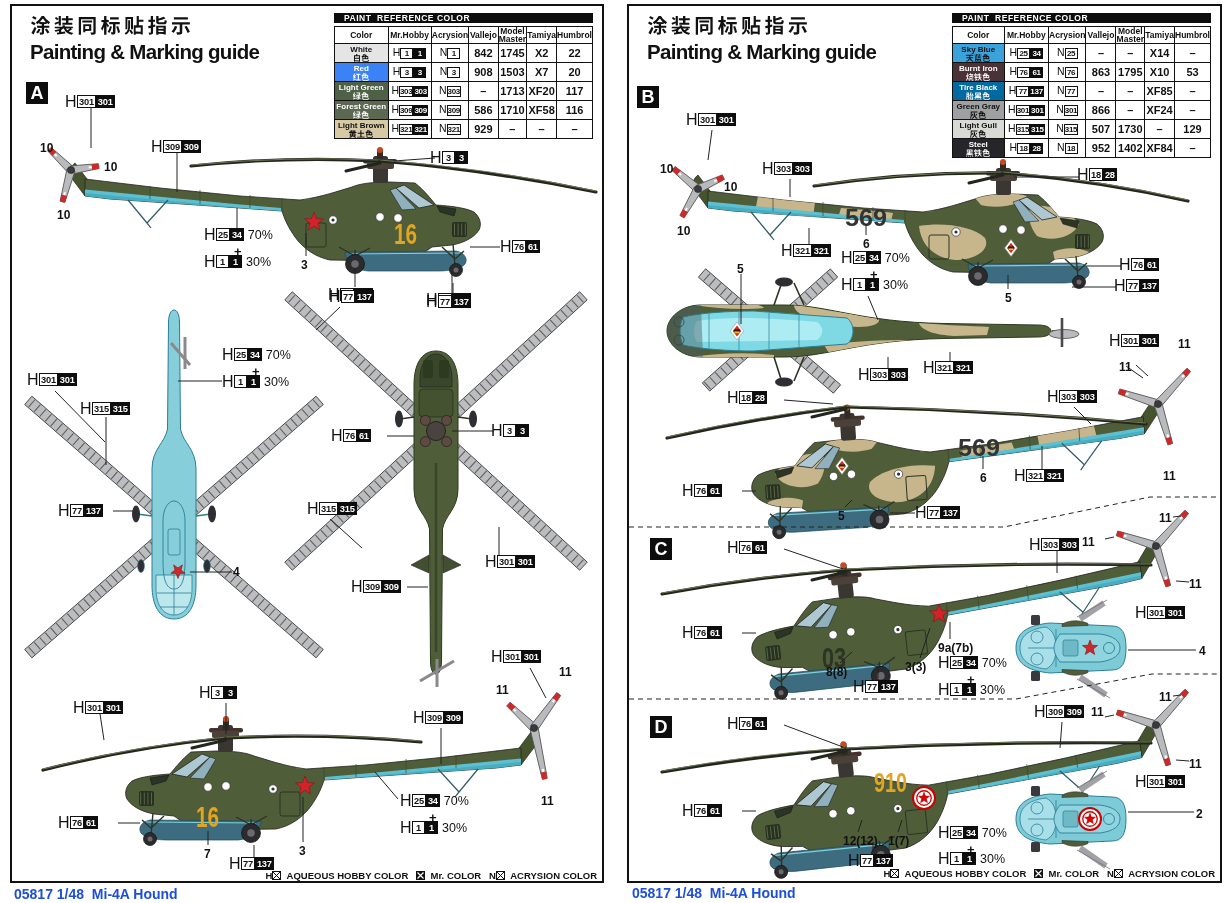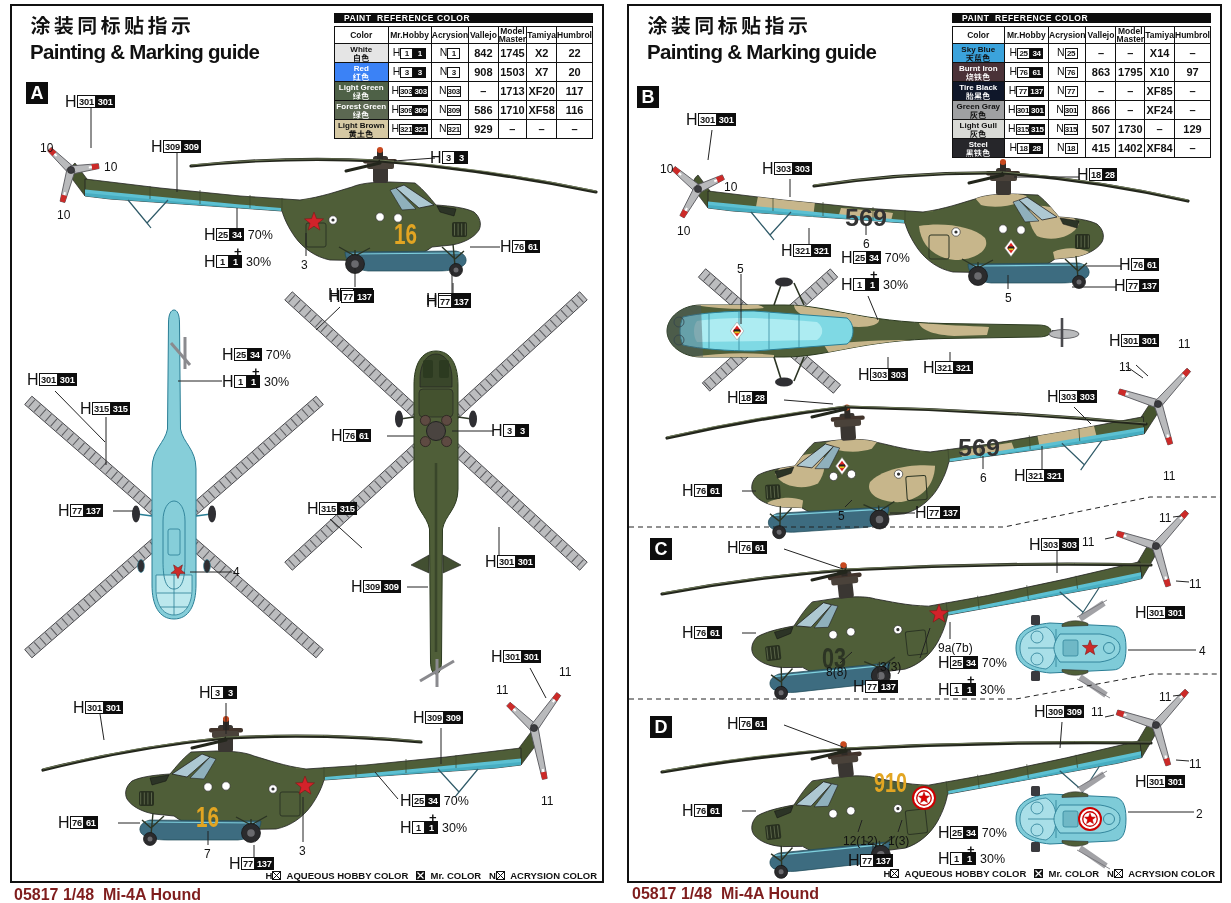--- a/index.html
+++ b/index.html
@@ -5,34 +5,34 @@
 #wrap{position:relative;width:1231px;height:903px;background:#fff}
 .frame{position:absolute;border:2px solid #111;background:transparent}
 .etitle{position:absolute;font-weight:bold;font-size:20.5px;letter-spacing:-0.7px;color:#111;white-space:nowrap}
 .sec{position:absolute;width:22px;height:22px;background:#0d0d0d;color:#fff;font-weight:bold;font-size:18px;text-align:center;line-height:23px}
 .lb{position:absolute;white-space:nowrap;display:flex;align-items:center;height:13px}
 .lh{font-size:16px;color:#111;margin-right:0.5px;line-height:13px}
 .wb,.bb{display:inline-block;height:13px;line-height:12.5px;font-weight:bold;font-size:9.3px;text-align:center;padding:0 1px;min-width:13px;letter-spacing:-0.25px}
 .wb{background:#fff;border:1.2px solid #111;color:#111}
 .bb{background:#0d0d0d;border:1.2px solid #0d0d0d;color:#fff}
 .pct{font-size:12.5px;color:#111;margin-left:4px}
-.nm{position:absolute;font-size:12px;font-weight:normal;color:#111;white-space:nowrap}
+.nm{position:absolute;font-size:12px;font-weight:bold;color:#111;white-space:nowrap}
 .pl{position:absolute;font-size:13px;font-weight:bold;color:#111}
 .tbl{position:absolute}
 .tbar{background:#0d0d0d;color:#fff;font-weight:bold;font-size:8.5px;letter-spacing:0.5px;padding:1px 0 1px 10px;height:10px;line-height:8.5px}
 table.pt{border-collapse:collapse;table-layout:fixed;margin-top:3px;background:#fff}
 table.pt td{border:1px solid #111;text-align:center;vertical-align:middle;font-size:9px;color:#111;height:19px;padding:0;overflow:hidden;white-space:nowrap}
 table.pt tr.hd td{font-size:8.5px;font-weight:bold;height:13px;line-height:8px}
 .cn{font-size:8px;line-height:9px;font-weight:bold;white-space:nowrap}
 .th{font-size:10.5px;line-height:11px}
 .twb,.tbb{display:inline-block;height:11px;line-height:10.5px;font-weight:bold;font-size:8px;text-align:center;padding:0;min-width:13px;letter-spacing:-0.3px;white-space:nowrap}
 .twb{background:#fff;border:1px solid #111;color:#111}
 .tbb{background:#0d0d0d;border:1px solid #0d0d0d;color:#fff}
 .vv{font-size:11px!important;font-weight:bold}
-.foot{position:absolute;font-weight:bold;font-size:16px;color:#7f1d1d;white-space:nowrap}
+.foot{position:absolute;font-weight:bold;font-size:14px;color:#1d4ed8;white-space:nowrap}
 .legend{position:absolute;font-weight:bold;font-size:9.5px;color:#111;white-space:nowrap}
 </style></head><body>
 <div id="wrap">
     <div class="frame" style="left:10px;top:4px;width:594px;height:879px"></div>
     <div class="frame" style="left:627px;top:4px;width:595px;height:879px"></div>
     <svg width="1231" height="903" viewBox="0 0 1231 903" style="position:absolute;left:0;top:0">
       <g transform="translate(31,16) scale(0.7681159420289855)">
         <path d="M12.5 17.1L9.8 16.5L8.9 18.4L6.6 21.2L9.0 22.9L11.4 19.6zM20.5 16.2L18.1 17.5L21.5 22.8L24.0 21.2zM4.9 14.0L0.6 22.2L3.4 24.0L7.1 15.8zM105.4 13.8L102.8 13.2L101.9 16.5L99.9 20.5L102.1 22.0L104.1 18.2zM113.4 13.1L110.9 14.1L112.5 18.5L113.2 22.1L115.9 21.2L115.2 18.1zM202.2 13.0L199.8 14.1L202.0 17.9L203.9 22.0L206.9 20.6L204.0 15.0L202.8 13.1zM190.4 13.8L187.2 13.1L185.4 17.1L182.9 20.1L185.5 21.9L185.9 21.8L189.0 17.2zM163.0 12.6L163.0 24.4L165.8 24.4L165.9 23.2L172.6 23.4L172.6 24.2L175.5 24.2L175.5 12.6zM165.9 19.0L172.6 19.1L172.5 20.9L165.8 20.8zM165.9 15.0L172.6 15.1L172.6 16.5L166.0 16.8zM30.9 13.9L30.9 16.1L38.1 16.2L35.2 17.5L30.5 18.5L32.0 20.6L36.5 19.6L36.4 21.4L33.6 21.8L34.0 24.2L44.6 22.8L44.5 20.2L39.4 20.9L39.4 18.2L42.5 16.1L44.5 19.5L46.5 21.5L49.6 23.4L53.2 24.5L54.9 22.0L51.4 21.1L49.2 20.0L53.4 17.6L51.8 16.2L54.5 16.1L54.5 13.9L44.1 13.8L44.1 12.1L41.1 12.1L41.0 13.9zM45.5 16.4L50.9 16.2L47.2 18.5zM68.0 10.6L68.0 21.1L70.6 21.1L70.8 19.4L78.5 19.2L78.4 10.6zM70.8 13.1L75.8 13.2L75.6 16.9L70.6 16.8zM183.6 8.0L183.6 11.0L193.6 11.1L193.6 20.9L193.2 21.2L189.2 21.1L190.2 24.4L194.6 24.1L196.5 23.0L196.9 22.0L197.0 11.0L206.8 11.0L206.8 8.0zM115.6 7.9L101.8 7.9L101.8 10.6L106.8 10.8L106.6 21.1L103.9 21.2L104.8 24.2L108.0 24.0L109.5 23.0L109.9 21.5L110.0 10.6L115.6 10.6zM1.6 7.1L0.0 9.4L4.1 11.9L4.5 11.8L6.0 9.5zM66.8 6.0L66.8 8.5L79.6 8.5L79.6 6.0zM129.1 5.5L126.5 5.5L126.5 14.9L126.0 17.5L124.5 20.4L122.0 22.5L123.6 24.4L126.4 22.1L128.1 19.1L130.9 23.6L133.0 22.2L130.4 18.0L130.0 17.9L128.2 19.0L129.0 15.1zM186.0 1.6L186.0 4.6L204.4 4.6L204.2 1.6zM102.9 1.6L102.9 4.4L114.2 4.4L114.2 1.6zM123.0 1.2L123.0 17.4L125.4 17.4L125.5 3.9L130.2 4.0L130.2 17.2L132.8 17.2L132.8 1.2zM62.2 1.2L62.2 24.4L65.1 24.4L65.2 4.1L81.2 4.2L81.2 21.1L80.9 21.5L77.4 21.5L78.4 24.4L80.8 24.4L83.1 23.8L83.9 23.0L84.2 21.5L84.2 1.2zM32.6 1.2L31.0 2.9L34.1 5.6L35.9 3.6zM16.9 0.1L13.9 0.1L10.4 4.8L6.4 8.1L8.0 10.8L10.9 8.9L10.9 10.5L14.1 10.6L14.0 12.8L7.9 12.8L7.9 15.4L14.1 15.5L14.1 21.4L11.0 21.6L12.0 24.4L15.2 24.1L16.8 23.1L17.2 15.4L23.8 15.4L23.8 12.8L17.0 12.6L17.1 10.5L20.4 10.5L20.6 8.9L22.9 10.8L24.8 8.0L22.0 6.0L19.1 3.1zM11.6 7.8L15.5 3.2L19.2 8.0zM2.8 0.4L1.4 2.4L5.9 4.9L7.2 2.4L3.5 0.2zM163.0 0.0L163.0 8.1L163.5 9.6L164.1 10.2L166.2 10.9L173.6 10.9L174.8 10.6L175.9 9.8L176.5 8.4L176.8 6.2L174.1 5.2L173.9 7.2L173.1 8.1L167.5 8.2L166.6 8.1L166.0 7.5L166.2 5.8L170.5 4.9L175.1 3.4L172.9 1.1L166.4 3.4L166.0 3.2L166.0 0.0zM158.9 0.0L156.0 0.0L155.9 4.9L152.8 4.9L152.8 7.6L156.0 7.8L155.9 12.5L152.4 13.4L153.0 16.1L156.0 15.6L156.0 21.2L155.4 21.8L153.1 21.6L153.9 24.4L156.6 24.2L158.5 23.2L158.9 22.1L158.9 14.8L162.0 13.8L161.6 11.0L159.0 11.8L159.0 7.6L161.5 7.6L161.5 4.9L158.9 4.8zM137.6 0.0L137.5 12.2L133.8 12.2L133.8 24.4L136.2 24.4L136.4 23.1L142.9 23.2L142.9 24.2L145.5 24.2L145.5 12.2L140.4 12.1L140.5 7.6L146.4 7.6L146.4 4.9L140.4 4.8L140.4 0.0zM136.2 15.2L142.9 15.1L142.8 20.4L136.2 20.2zM95.2 0.0L95.1 5.1L91.6 5.1L91.6 7.9L94.6 8.2L93.2 12.5L91.2 16.4L92.8 19.1L95.1 13.9L95.2 24.4L98.2 24.4L98.4 12.1L100.1 15.0L101.6 12.6L98.2 8.6L98.4 8.0L101.2 8.0L101.2 5.1L98.2 5.0L98.2 0.0zM40.1 3.0L40.1 5.5L45.6 5.8L45.5 8.9L40.8 8.9L40.8 11.4L53.8 11.4L53.8 8.9L48.6 8.8L48.8 5.5L54.4 5.5L54.4 3.0L48.6 2.9L48.6 0.0L45.6 0.0L45.5 3.0zM36.1 0.0L36.0 8.5L35.6 7.0L30.5 9.0L31.6 11.4L36.1 9.5L36.1 12.5L38.9 12.5L38.9 0.0z" fill="#111" fill-rule="evenodd"></path>
       </g>
       <g transform="translate(648,16) scale(0.7681159420289855)">
@@ -850,24 +850,24 @@
               <div class="cn">Burnt Iron</div>
               <svg width="24" height="8" viewBox="0 0 26.4 8.6" style="display:block;margin:0 auto">
                 <path d="M3.1 5.0L3.1 5.8L4.2 5.9L4.1 6.8L2.8 7.6L3.2 8.5L4.6 7.8L5.4 5.8L5.9 5.9L6.1 8.2L7.9 8.4L8.2 8.0L8.2 7.1L7.6 6.9L7.5 7.6L6.9 7.5L7.0 5.8L8.1 5.8L8.1 5.0zM0.4 2.0L0.0 4.1L0.8 4.4L0.9 2.0zM3.4 1.4L3.5 2.0L4.9 2.1L5.2 3.1L3.2 3.8L3.8 4.5L5.5 3.9L6.9 4.6L8.1 4.2L8.2 3.5L7.6 3.1L7.4 3.8L6.8 3.6L6.8 3.2L8.1 2.1L7.4 1.8L8.1 1.6L8.0 0.9L5.4 1.0L5.4 0.2L4.5 0.2L4.6 1.0zM7.2 1.9L6.1 2.8L5.8 2.2L5.9 1.9zM2.1 0.2L1.4 0.2L1.2 5.2L0.0 7.8L0.6 8.4L1.9 6.2L2.6 7.2L3.2 6.6L2.0 5.1L2.4 3.5L2.8 3.6L3.2 1.9L2.6 1.6L2.2 3.2zM10.2 0.1L8.9 2.1L9.4 3.1L9.6 2.9L9.8 3.5L10.4 3.6L10.2 4.5L9.2 4.5L9.2 5.4L10.4 5.5L10.4 7.2L10.0 7.8L10.4 8.5L12.5 7.4L12.4 6.5L11.4 6.8L11.5 5.4L12.6 5.4L12.8 4.9L14.4 5.0L13.6 6.8L12.5 7.8L13.1 8.5L14.9 6.4L15.2 6.4L16.8 8.5L17.4 7.6L16.2 6.5L15.8 4.9L17.2 4.9L17.2 4.0L15.5 3.9L15.6 2.5L17.0 2.5L17.0 1.6L15.5 1.5L15.5 0.1L14.6 0.1L14.5 1.6L13.9 1.5L14.0 0.6L13.1 0.6L12.5 3.1L13.2 3.6L13.8 2.5L14.6 2.6L14.6 3.8L12.8 4.0L12.6 4.6L11.4 4.4L11.5 3.5L12.2 3.5L12.2 2.6L9.9 2.5L10.4 1.9L12.5 1.9L12.5 1.0L10.9 0.9L11.1 0.4zM20.5 0.0L19.5 1.5L18.0 2.8L19.1 3.5L19.2 7.9L20.4 8.5L25.5 8.4L26.2 7.4L26.2 6.8L25.6 6.5L24.8 7.6L20.2 7.5L20.1 5.5L25.6 5.8L25.5 2.4L23.2 2.2L24.0 1.1zM22.9 3.2L24.6 3.4L24.5 4.6L22.8 4.5zM20.1 3.2L21.8 3.4L21.6 4.6L20.0 4.5zM20.1 2.1L20.8 1.5L22.5 1.8L22.0 2.4z" fill="currentColor" fill-rule="evenodd"></path>
               </svg>
             </td>
             <td><span class="th">H</span><span class="twb">76</span><span class="tbb">61</span></td>
             <td><span class="th">N</span><span class="twb">76</span></td>
             <td class="vv">863</td>
             <td class="vv">1795</td>
             <td class="vv">X10</td>
-            <td class="vv">97</td>
+            <td class="vv">53</td>
           </tr>
           <tr>
-            <td style="background:#0f172a;color:#fff">
+            <td style="background:#0369a1;color:#fff">
               <div class="cn">Tire Black</div>
               <svg width="24" height="8" viewBox="0 0 26.4 8.6" style="display:block;margin:0 auto">
                 <path d="M11.8 7.0L11.8 8.5L12.8 8.4L12.6 7.0zM13.6 7.4L13.9 8.5L14.9 8.2L14.4 6.9zM15.2 7.0L16.2 8.5L17.2 8.2L16.2 6.8zM10.9 6.9L10.0 6.8L9.2 8.2L10.1 8.5zM4.0 4.9L4.0 8.5L4.9 8.5L5.0 8.1L7.9 8.4L7.8 4.8zM5.0 5.6L6.9 5.8L6.8 7.2L4.9 7.1zM14.4 1.4L14.0 2.6L14.6 2.8L15.1 1.6zM11.9 1.4L11.4 1.9L11.8 2.8L12.4 2.5zM10.1 0.4L10.1 3.8L12.8 3.9L12.6 4.4L9.9 4.4L10.0 5.1L12.8 5.5L9.2 5.8L9.2 6.5L17.1 6.5L17.1 5.8L13.6 5.5L13.8 5.1L16.5 5.0L16.5 4.4L13.6 4.2L13.8 3.8L16.4 3.8L16.4 0.4zM13.8 1.1L15.4 1.2L15.2 3.0L13.6 2.9zM11.1 1.1L12.8 1.2L12.6 3.0L11.0 2.9zM0.6 0.4L0.5 6.1L0.0 8.1L0.8 8.5L1.5 5.5L2.4 5.6L2.2 7.6L1.5 7.6L1.6 8.2L2.6 8.5L3.2 7.9L3.2 0.4zM1.5 3.4L2.4 3.5L2.2 4.6L1.4 4.5zM1.5 1.2L2.4 1.4L2.2 2.5L1.4 2.4zM5.0 0.1L4.4 2.4L3.5 3.1L3.6 4.0L7.2 3.8L7.6 4.4L8.5 3.9L6.9 1.4L6.2 1.8L6.9 2.8L6.5 3.0L5.2 2.6L6.1 0.2zM20.5 0.0L19.5 1.5L18.0 2.8L19.1 3.5L19.2 7.9L20.4 8.5L25.5 8.4L26.2 7.4L26.2 6.8L25.6 6.5L24.8 7.6L20.2 7.5L20.1 5.5L25.6 5.8L25.5 2.4L23.2 2.2L24.0 1.1zM22.9 3.2L24.6 3.4L24.5 4.6L22.8 4.5zM20.1 3.2L21.8 3.4L21.6 4.6L20.0 4.5zM20.1 2.1L20.8 1.5L22.5 1.8L22.0 2.4z" fill="currentColor" fill-rule="evenodd"></path>
               </svg>
             </td>
             <td><span class="th">H</span><span class="twb">77</span><span class="tbb">137</span></td>
             <td><span class="th">N</span><span class="twb">77</span></td>
             <td class="vv">–</td>
             <td class="vv">–</td>
             <td class="vv">XF85</td>
@@ -903,21 +903,21 @@
           </tr>
           <tr>
             <td style="background:#26262a;color:#fff">
               <div class="cn">Steel</div>
               <svg width="24" height="8" viewBox="0 0 26.1 8.6" style="display:block;margin:0 auto">
                 <path d="M2.5 7.0L2.5 8.5L3.5 8.4L3.4 7.0zM4.4 7.4L4.6 8.5L5.6 8.2L5.1 6.9zM6.0 7.0L7.0 8.5L8.0 8.2L7.0 6.8zM1.6 6.9L0.8 6.8L0.0 8.2L0.9 8.5zM5.1 1.4L4.8 2.6L5.4 2.8L5.9 1.6zM2.6 1.4L2.1 1.9L2.5 2.8L3.1 2.5zM0.9 0.4L0.9 3.8L3.5 3.9L3.4 4.4L0.6 4.4L0.8 5.1L3.5 5.5L0.0 5.8L0.0 6.5L7.9 6.5L7.9 5.8L4.4 5.5L4.5 5.1L7.2 5.0L7.2 4.4L4.4 4.2L4.5 3.8L7.1 3.8L7.1 0.4zM4.5 1.1L6.1 1.2L6.0 3.0L4.4 2.9zM1.9 1.1L3.5 1.2L3.4 3.0L1.8 2.9zM10.0 0.1L8.6 2.1L9.1 3.1L9.4 2.9L9.5 3.5L10.1 3.6L10.0 4.5L9.0 4.5L9.0 5.4L10.1 5.5L10.1 7.2L9.8 7.8L10.1 8.5L12.2 7.4L12.1 6.5L11.1 6.8L11.2 5.4L12.4 5.4L12.5 4.9L14.1 5.0L13.4 6.8L12.2 7.8L12.9 8.5L14.6 6.4L15.0 6.4L16.5 8.5L17.1 7.6L16.0 6.5L15.5 4.9L17.0 4.9L17.0 4.0L15.2 3.9L15.4 2.5L16.8 2.5L16.8 1.6L15.2 1.5L15.2 0.1L14.4 0.1L14.2 1.6L13.6 1.5L13.8 0.6L12.9 0.6L12.2 3.1L13.0 3.6L13.5 2.5L14.4 2.6L14.4 3.8L12.5 4.0L12.4 4.6L11.1 4.4L11.2 3.5L12.0 3.5L12.0 2.6L9.6 2.5L10.1 1.9L12.2 1.9L12.2 1.0L10.6 0.9L10.9 0.4zM20.2 0.0L19.2 1.5L17.8 2.8L18.9 3.5L19.0 7.9L20.1 8.5L25.2 8.4L26.0 7.4L26.0 6.8L25.4 6.5L24.5 7.6L20.0 7.5L19.9 5.5L25.4 5.8L25.2 2.4L23.0 2.2L23.8 1.1zM22.6 3.2L24.4 3.4L24.2 4.6L22.5 4.5zM19.9 3.2L21.5 3.4L21.4 4.6L19.8 4.5zM19.9 2.1L20.5 1.5L22.2 1.8L21.8 2.4z" fill="currentColor" fill-rule="evenodd"></path>
               </svg>
             </td>
             <td><span class="th">H</span><span class="twb">18</span><span class="tbb">28</span></td>
             <td><span class="th">N</span><span class="twb">18</span></td>
-            <td class="vv">415</td>
+            <td class="vv">952</td>
             <td class="vv">1402</td>
             <td class="vv">XF84</td>
             <td class="vv">–</td>
           </tr>
         </tbody>
       </table>
     </div>
     <div class="etitle" style="left:30px;top:40px">Painting &amp; Marking guide</div>
     <div class="etitle" style="left:647px;top:40px">Painting &amp; Marking guide</div>
     <div class="sec" style="left:26px;top:82px">A</div>
@@ -1194,21 +1194,21 @@
       <span class="lh">H</span>
       <span class="wb">301</span>
       <span class="bb">301</span>
     </div>
     <div class="lb" style="left:682px;top:626px">
       <span class="lh">H</span>
       <span class="wb">76</span>
       <span class="bb">61</span>
     </div>
     <div class="nm" style="left:826px;top:665px">8(8)</div>
-    <div class="nm" style="left:880px;top:660px">3(3)</div>
+    <div class="nm" style="left:905px;top:660px">3(3)</div>
     <div class="nm" style="left:938px;top:641px">9a(7b)</div>
     <div class="lb" style="left:853px;top:680px">
       <span class="lh">H</span>
       <span class="wb">77</span>
       <span class="bb">137</span>
     </div>
     <div class="lb" style="left:938px;top:656px">
       <span class="lh">H</span>
       <span class="wb">25</span>
       <span class="bb">34</span>
@@ -1239,21 +1239,21 @@
       <span class="lh">H</span>
       <span class="wb">301</span>
       <span class="bb">301</span>
     </div>
     <div class="lb" style="left:682px;top:804px">
       <span class="lh">H</span>
       <span class="wb">76</span>
       <span class="bb">61</span>
     </div>
     <div class="nm" style="left:843px;top:834px">12(12)</div>
-    <div class="nm" style="left:888px;top:834px">1(3)</div>
+    <div class="nm" style="left:888px;top:834px">1(7)</div>
     <div class="lb" style="left:848px;top:854px">
       <span class="lh">H</span>
       <span class="wb">77</span>
       <span class="bb">137</span>
     </div>
     <div class="lb" style="left:938px;top:826px">
       <span class="lh">H</span>
       <span class="wb">25</span>
       <span class="bb">34</span>
       <span class="pct">70%</span>

